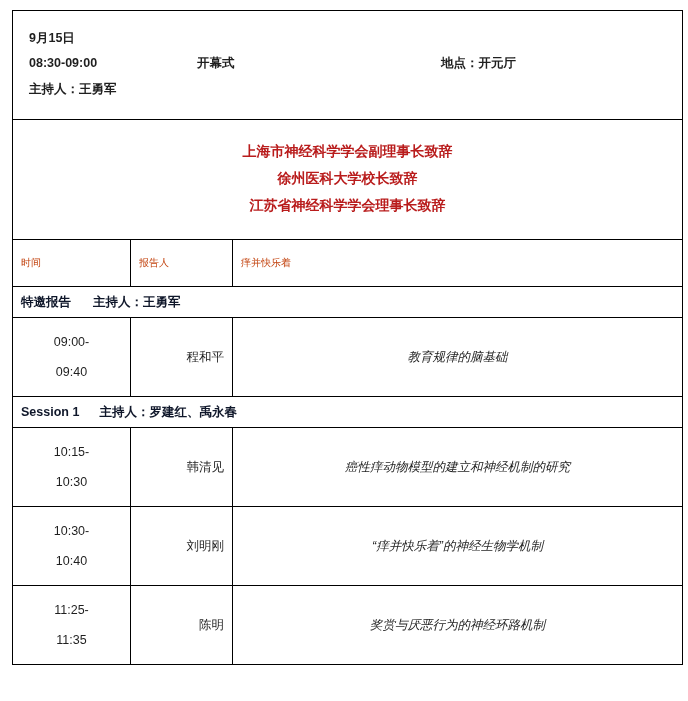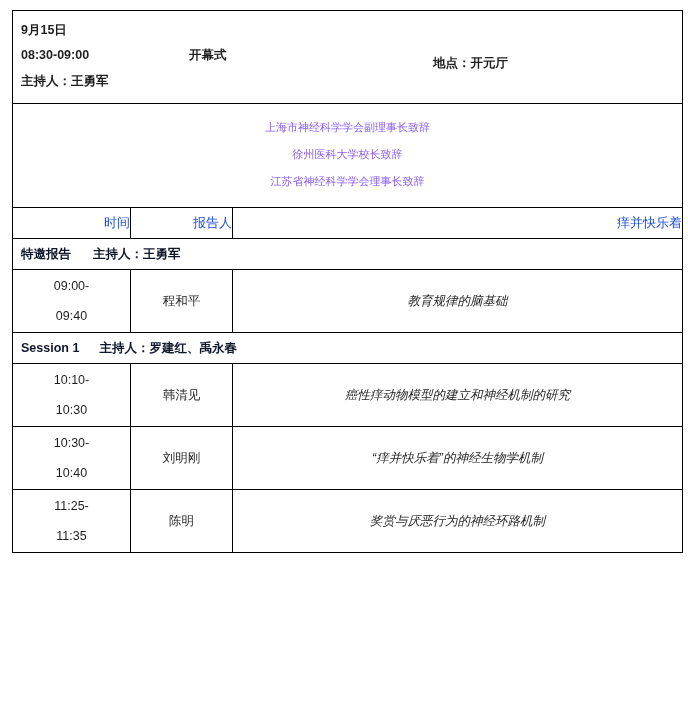--- a/index.html
+++ b/index.html
@@ -26,21 +26,21 @@
     position: absolute;
     left: 12px;
     top: 10px;
     width: 670px;
     border-collapse: collapse;
     table-layout: fixed;
   }
 
   .sched-table td {
     border: 1px solid #000000;
-    padding: 0;
+    padding: 8px;
     vertical-align: middle;
     font-size: 12.5px;
     color: #1f1f1f;
   }
 
   
   col.c-time  { width: 118px; }
   col.c-name  { width: 102px; }
   col.c-title { width: 450px; }
 
@@ -57,41 +57,41 @@
   .band .line {
     display: block;
     position: relative;
     height: 26px;
     line-height: 26px;
     white-space: nowrap;
   }
   .band .line.first { height: 24px; line-height: 24px; }
   .band .seg-time   { display: inline-block; }
   .band .seg-mid    { position: absolute; left: 168px; top: 0; }
-  .band .seg-right  { position: absolute; left: 412px; top: 8px; }
+  .band .seg-right  { position: absolute; left: 412px; top: 0; }
 
   
   .speeches {
     padding: 10px 0 12px 0;
     text-align: center;
   }
   .speeches .sp-line {
     display: block;
     line-height: 27px;
-    font-size: 11px;
-    font-weight: normal;
-    color: #8b5cf6;
+    font-size: 14px;
+    font-weight: bold;
+    color: #b91c1c;
   }
 
   
   .col-head td {
-    text-align: right;
+    text-align: left;
     height: 30px;
-    font-size: 13px;
-    color: #1d4ed8;
+    font-size: 10px;
+    color: #c2410c;
   }
 
   
   .section-row td {
     height: 30px;
     padding: 0 0 0 8px;
     font-weight: bold;
     font-size: 12.5px;
     white-space: nowrap;
     color: #0f172a;
@@ -106,21 +106,21 @@
     margin-left: 25px;
   }
   .cell-time {
     text-align: center;
     line-height: 30px;
     color: #3a3a3a;
     font-size: 12.5px;
   }
   .cell-time .t-line { display: block; }
   .cell-name {
-    text-align: center;
+    text-align: right;
     color: #3a3a3a;
     font-size: 12.5px;
   }
   .cell-title {
     text-align: center;
     padding: 0 16px;
     color: #3a3a3a;
     font-size: 12.5px;
     line-height: 30px;
     font-style: italic;
@@ -196,21 +196,21 @@
 
       <tr class="section-row">
         <td colspan="3">
           <span class="sec-label">Session 1</span><span class="sec-host tight">主持人：罗建红、禹永春</span>
         </td>
       </tr>
 
 
       <tr class="talk-row">
         <td class="cell-time">
-          <span class="t-line">10:10-</span>
+          <span class="t-line">10:15-</span>
           <span class="t-line">10:30</span>
         </td>
         <td class="cell-name">韩清见</td>
         <td class="cell-title">
           <span class="tt-line">癌性痒动物模型的建立和神经机制的研究</span>
         </td>
       </tr>
 
       <tr class="talk-row">
         <td class="cell-time">

